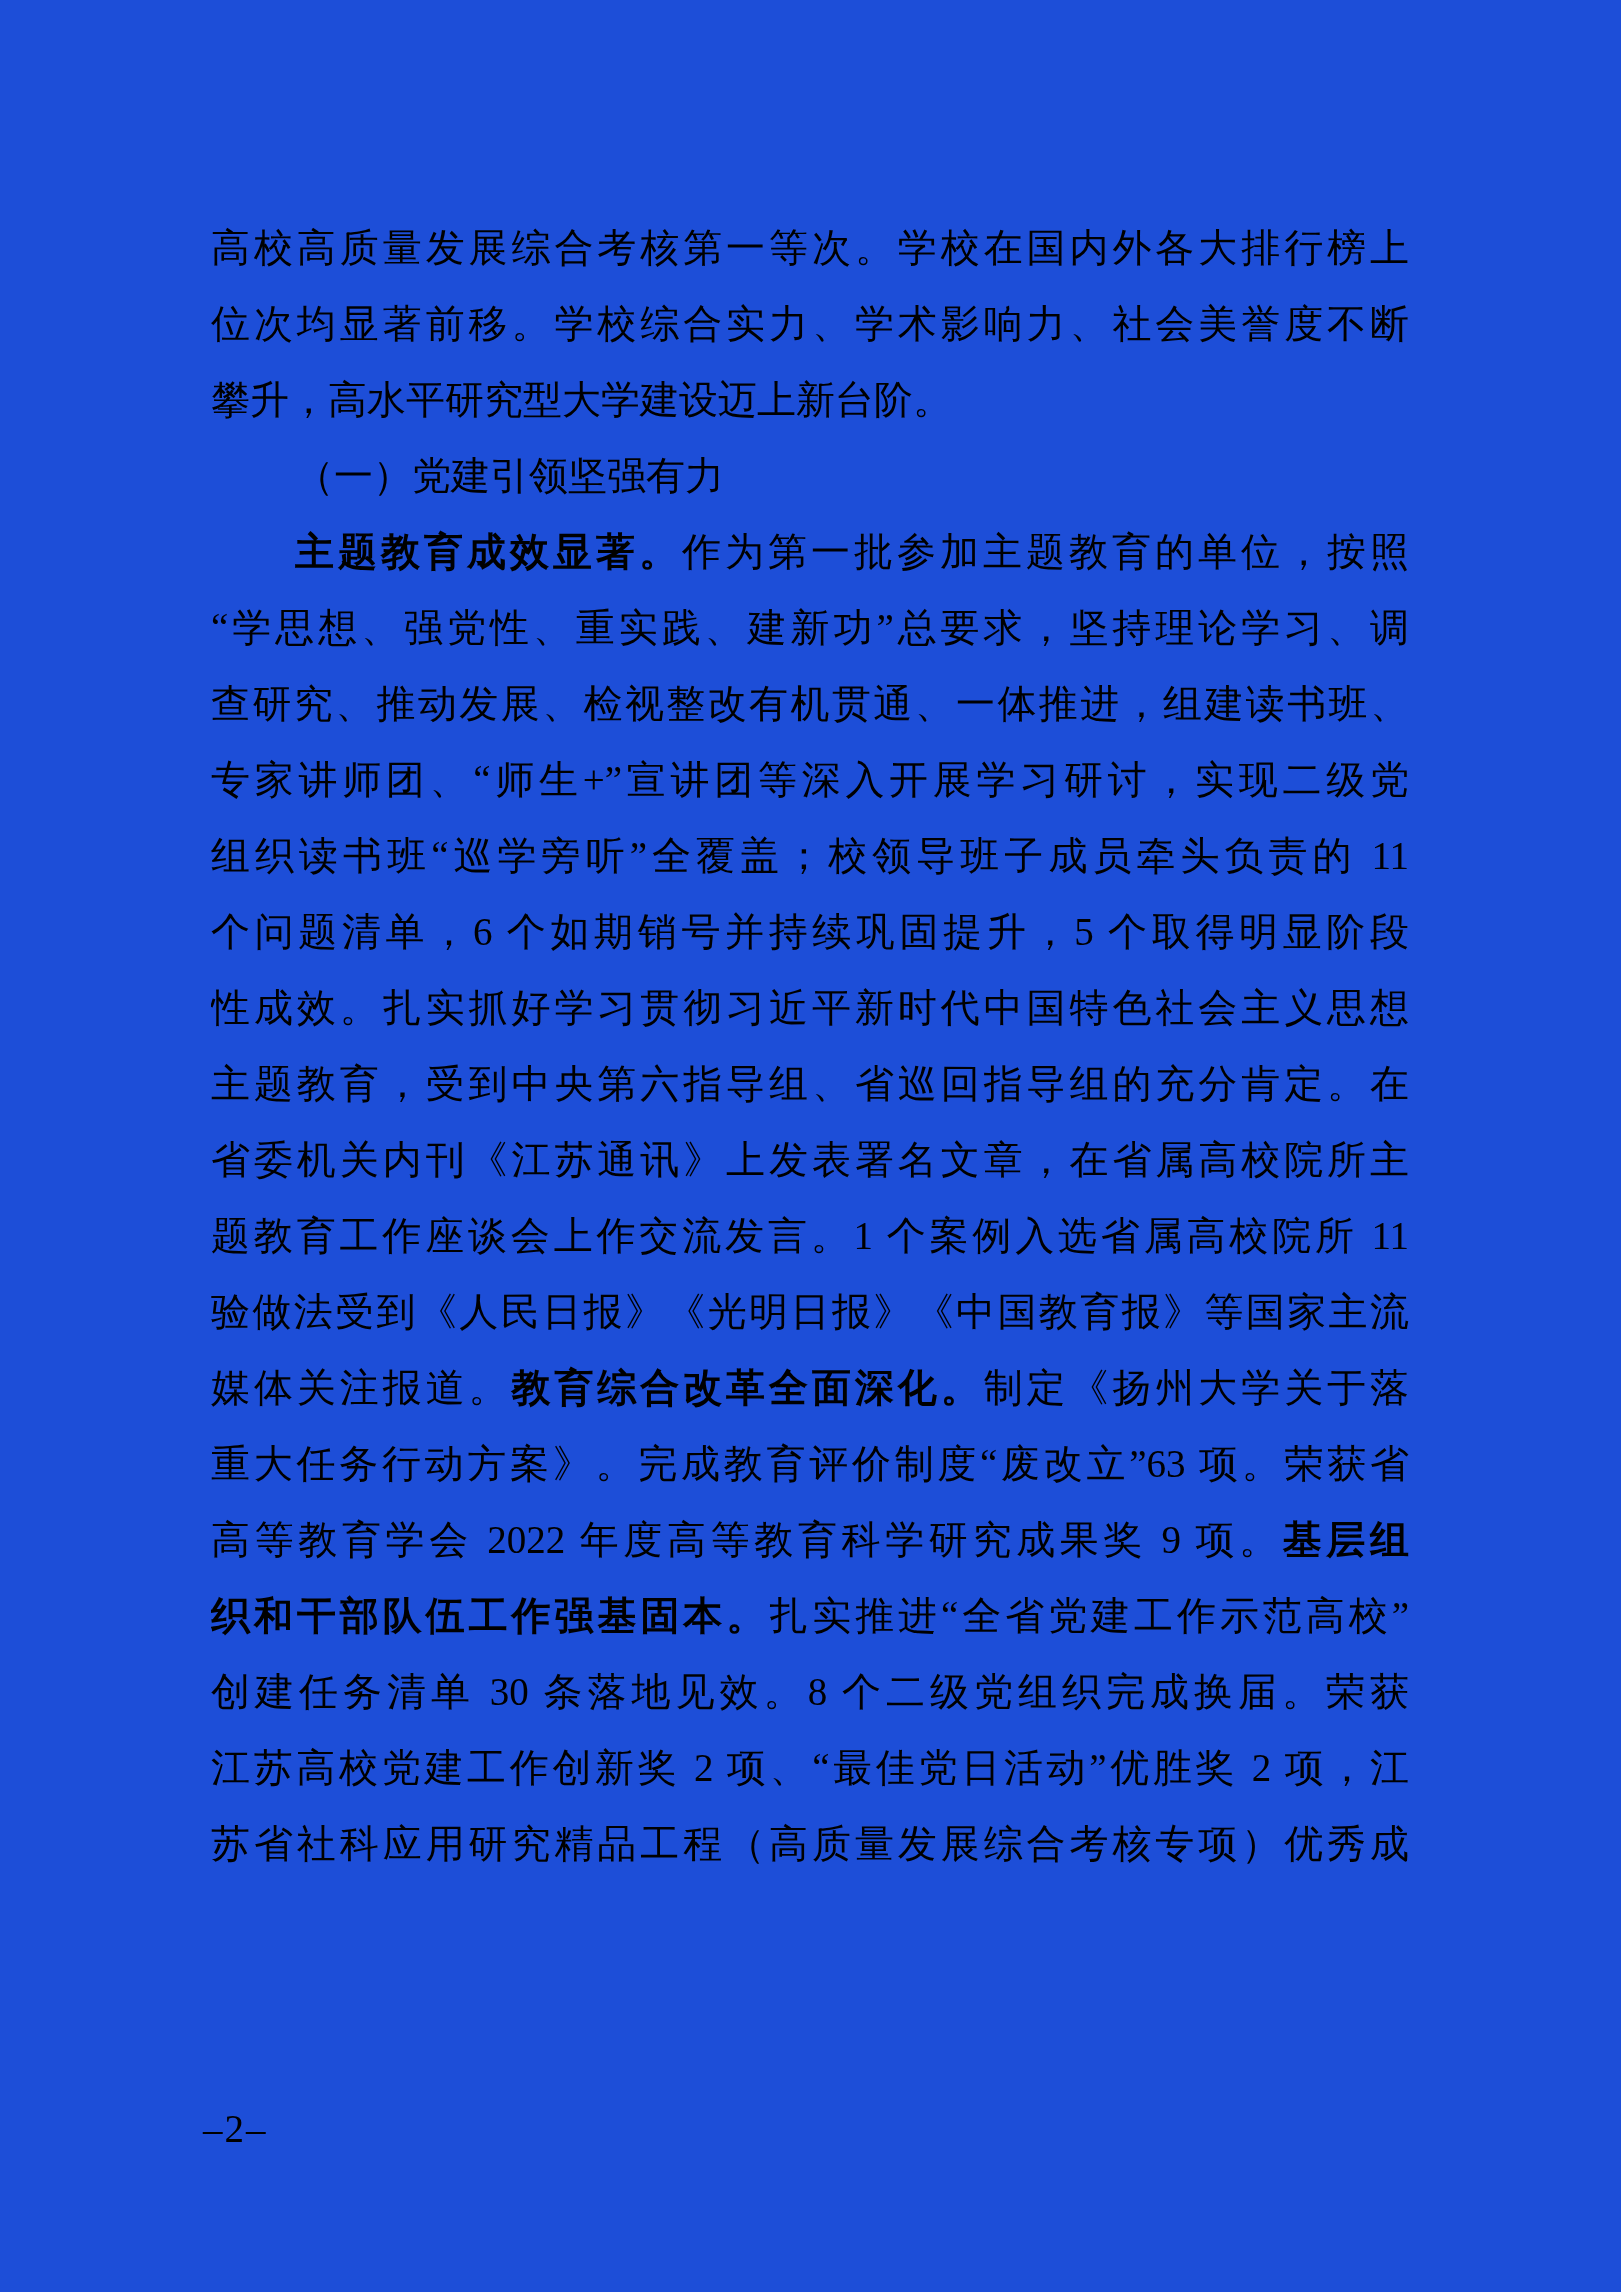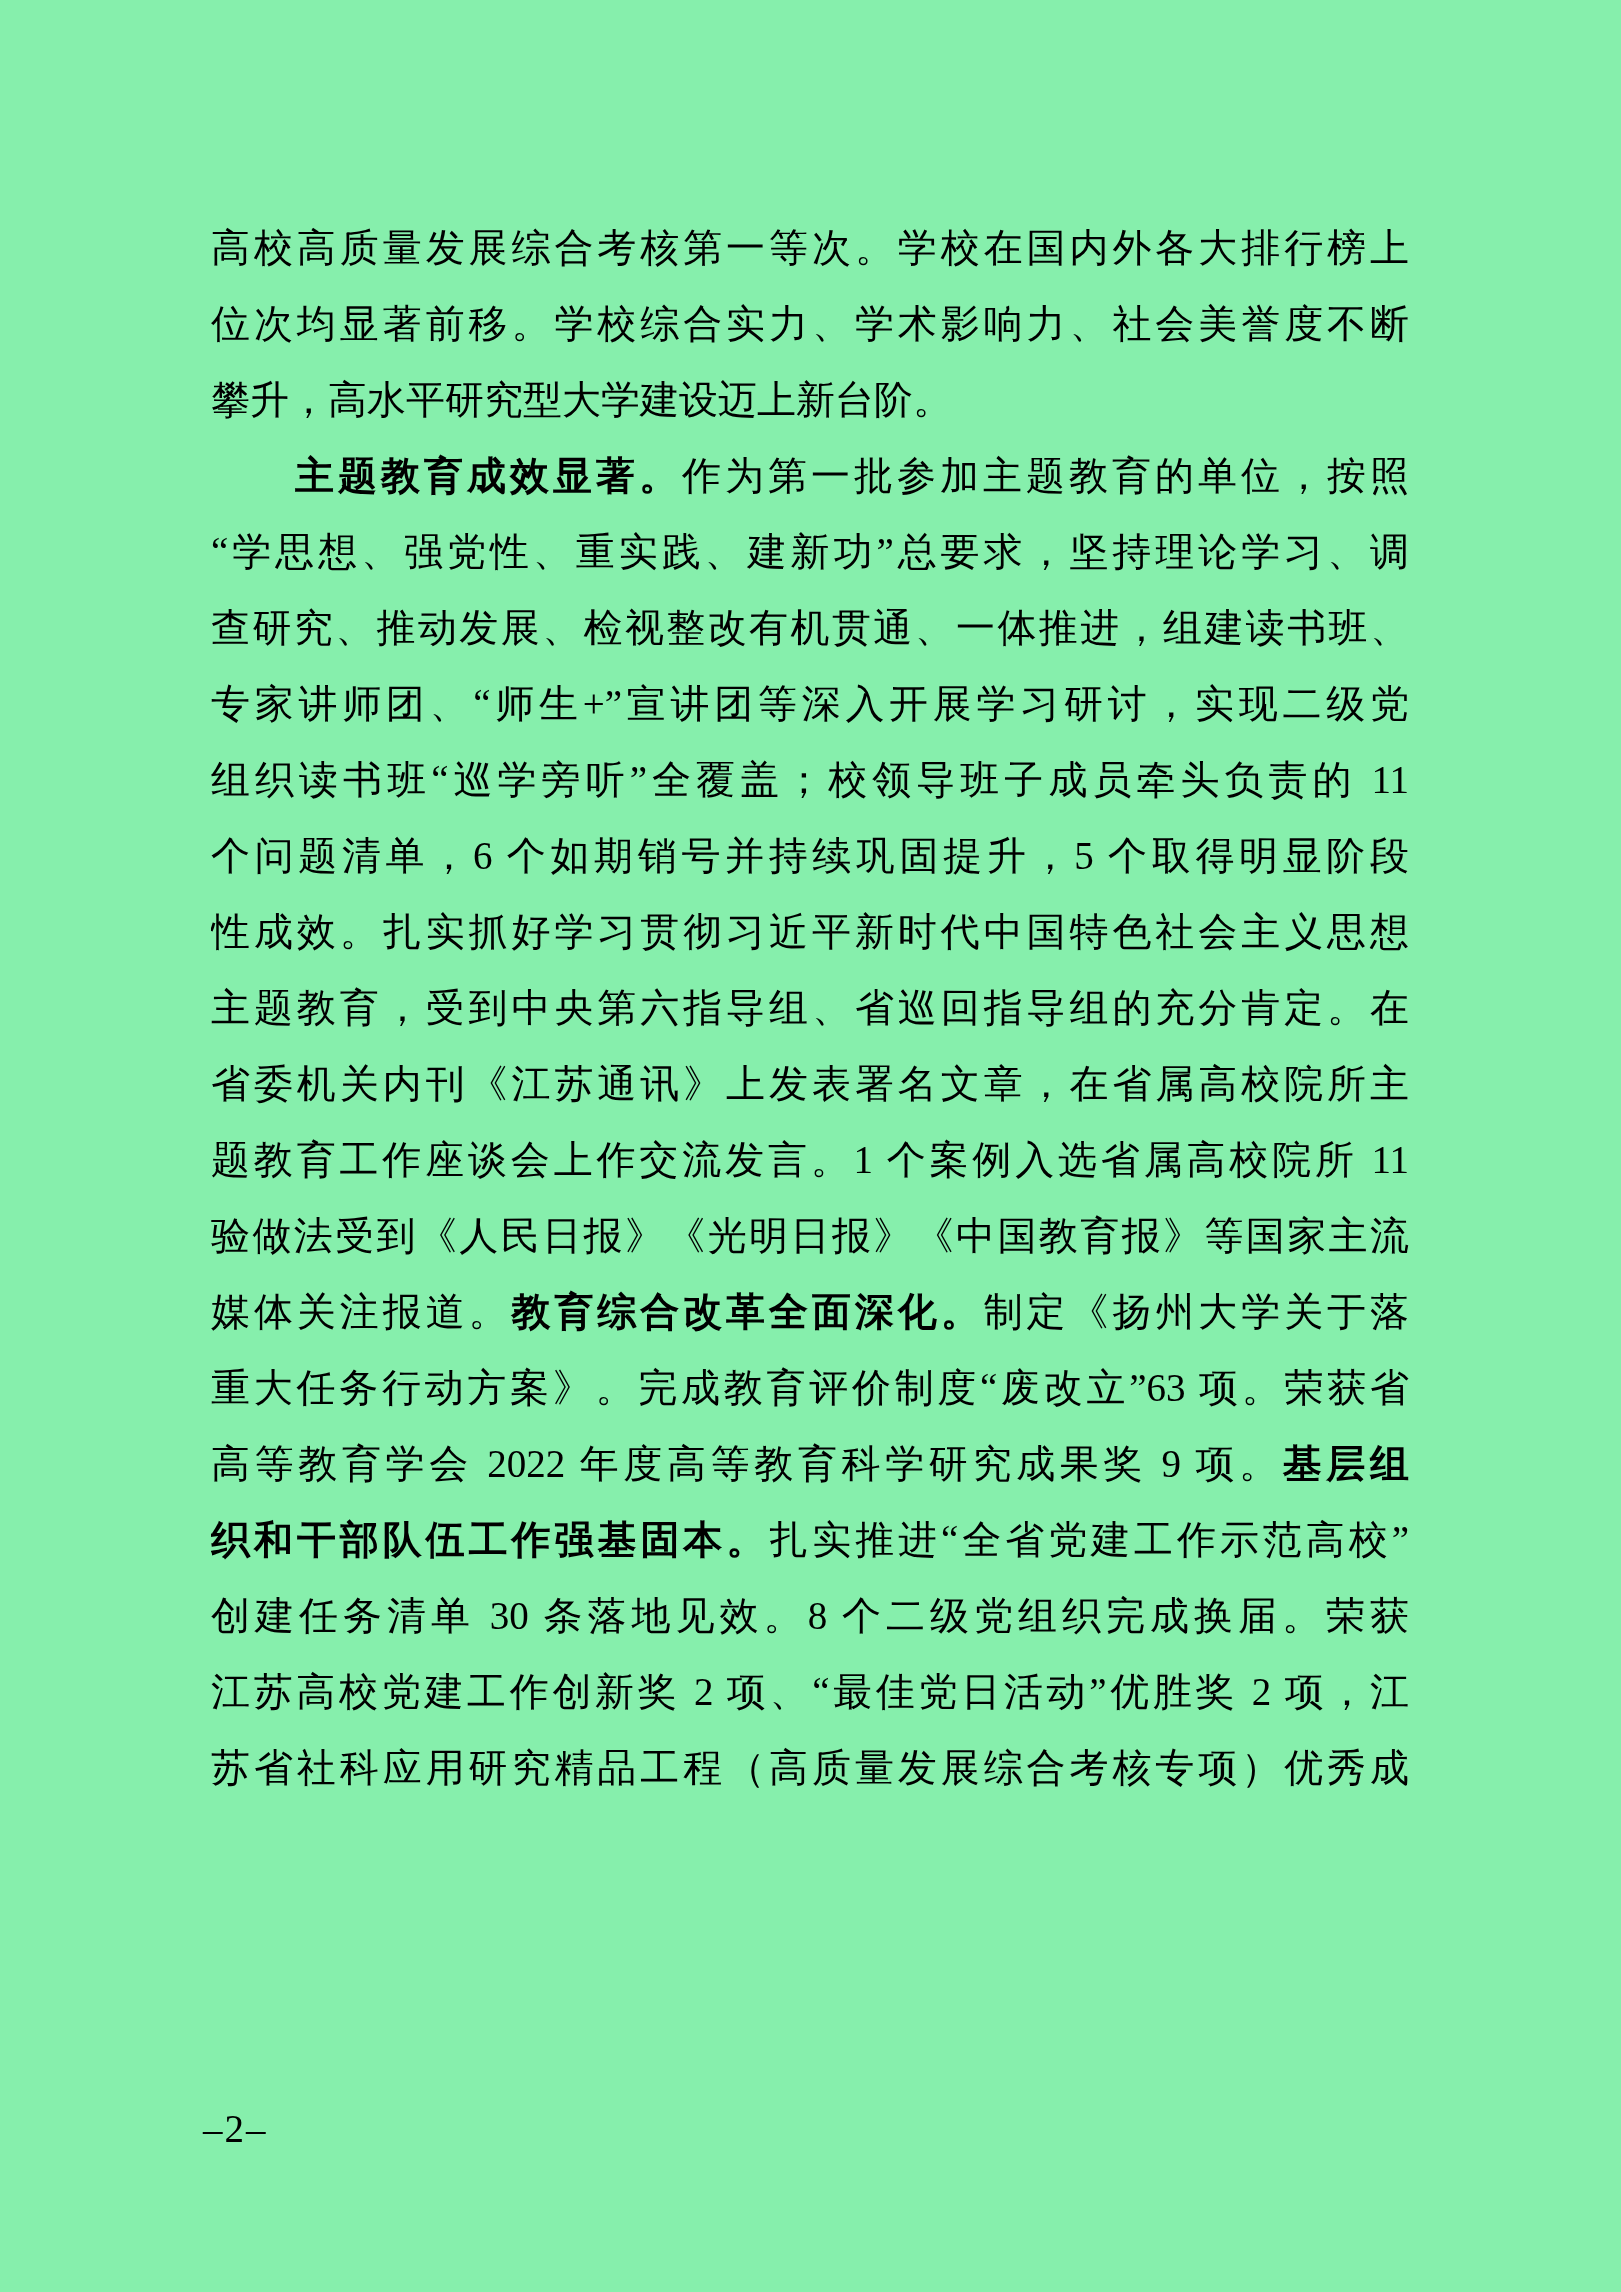--- a/index.html
+++ b/index.html
@@ -5,21 +5,21 @@
   html, body {
     margin: 0;
     padding: 0;
     background: #e8e8e8;
   }
   .sheet {
     position: relative;
     width: 1621px;
     height: 2293px;
     margin: 0 auto;
-    background: #86efac;
+    background: #1d4ed8;
     color: #000000;
     font-family: "Liberation Serif", "DejaVu Serif", serif;
     overflow: hidden;
   }
   .body-text {
     position: absolute;
     left: 211px;
     top: 210px;
     width: 1198px;
   }
@@ -64,20 +64,21 @@
   }
 </style>
 </head>
 <body>
 
 <div class="sheet">
   <main class="body-text">
     <p class="line"><span class="seg">高校高质量发展综合考核第一等次。学校在国内外各大排行榜上</span></p>
     <p class="line"><span class="seg">位次均显著前移。学校综合实力、学术影响力、社会美誉度不断</span></p>
     <p class="line end"><span class="seg">攀升，高水平研究型大学建设迈上新台阶。</span></p>
+    <p class="line end indent kaiti"><span class="seg">（一）党建引领坚强有力</span></p>
     <p class="line indent"><span class="seg bold">主题教育成效显著。</span><span class="seg">作为第一批参加主题教育的单位，按照</span></p>
     <p class="line"><span class="seg">“学思想、强党性、重实践、建新功”总要求，坚持理论学习、调</span></p>
     <p class="line"><span class="seg">查研究、推动发展、检视整改有机贯通、一体推进，组建读书班、</span></p>
     <p class="line"><span class="seg">专家讲师团、“师生+”宣讲团等深入开展学习研讨，实现二级党</span></p>
     <p class="line"><span class="seg">组织读书班“巡学旁听”全覆盖；校领导班子成员牵头负责的 11</span></p>
     <p class="line"><span class="seg">个问题清单，6 个如期销号并持续巩固提升，5 个取得明显阶段</span></p>
     <p class="line"><span class="seg">性成效。扎实抓好学习贯彻习近平新时代中国特色社会主义思想</span></p>
     <p class="line"><span class="seg">主题教育，受到中央第六指导组、省巡回指导组的充分肯定。在</span></p>
     <p class="line"><span class="seg">省委机关内刊《江苏通讯》上发表署名文章，在省属高校院所主</span></p>
     <p class="line"><span class="seg">题教育工作座谈会上作交流发言。1 个案例入选省属高校院所 11</span></p>

